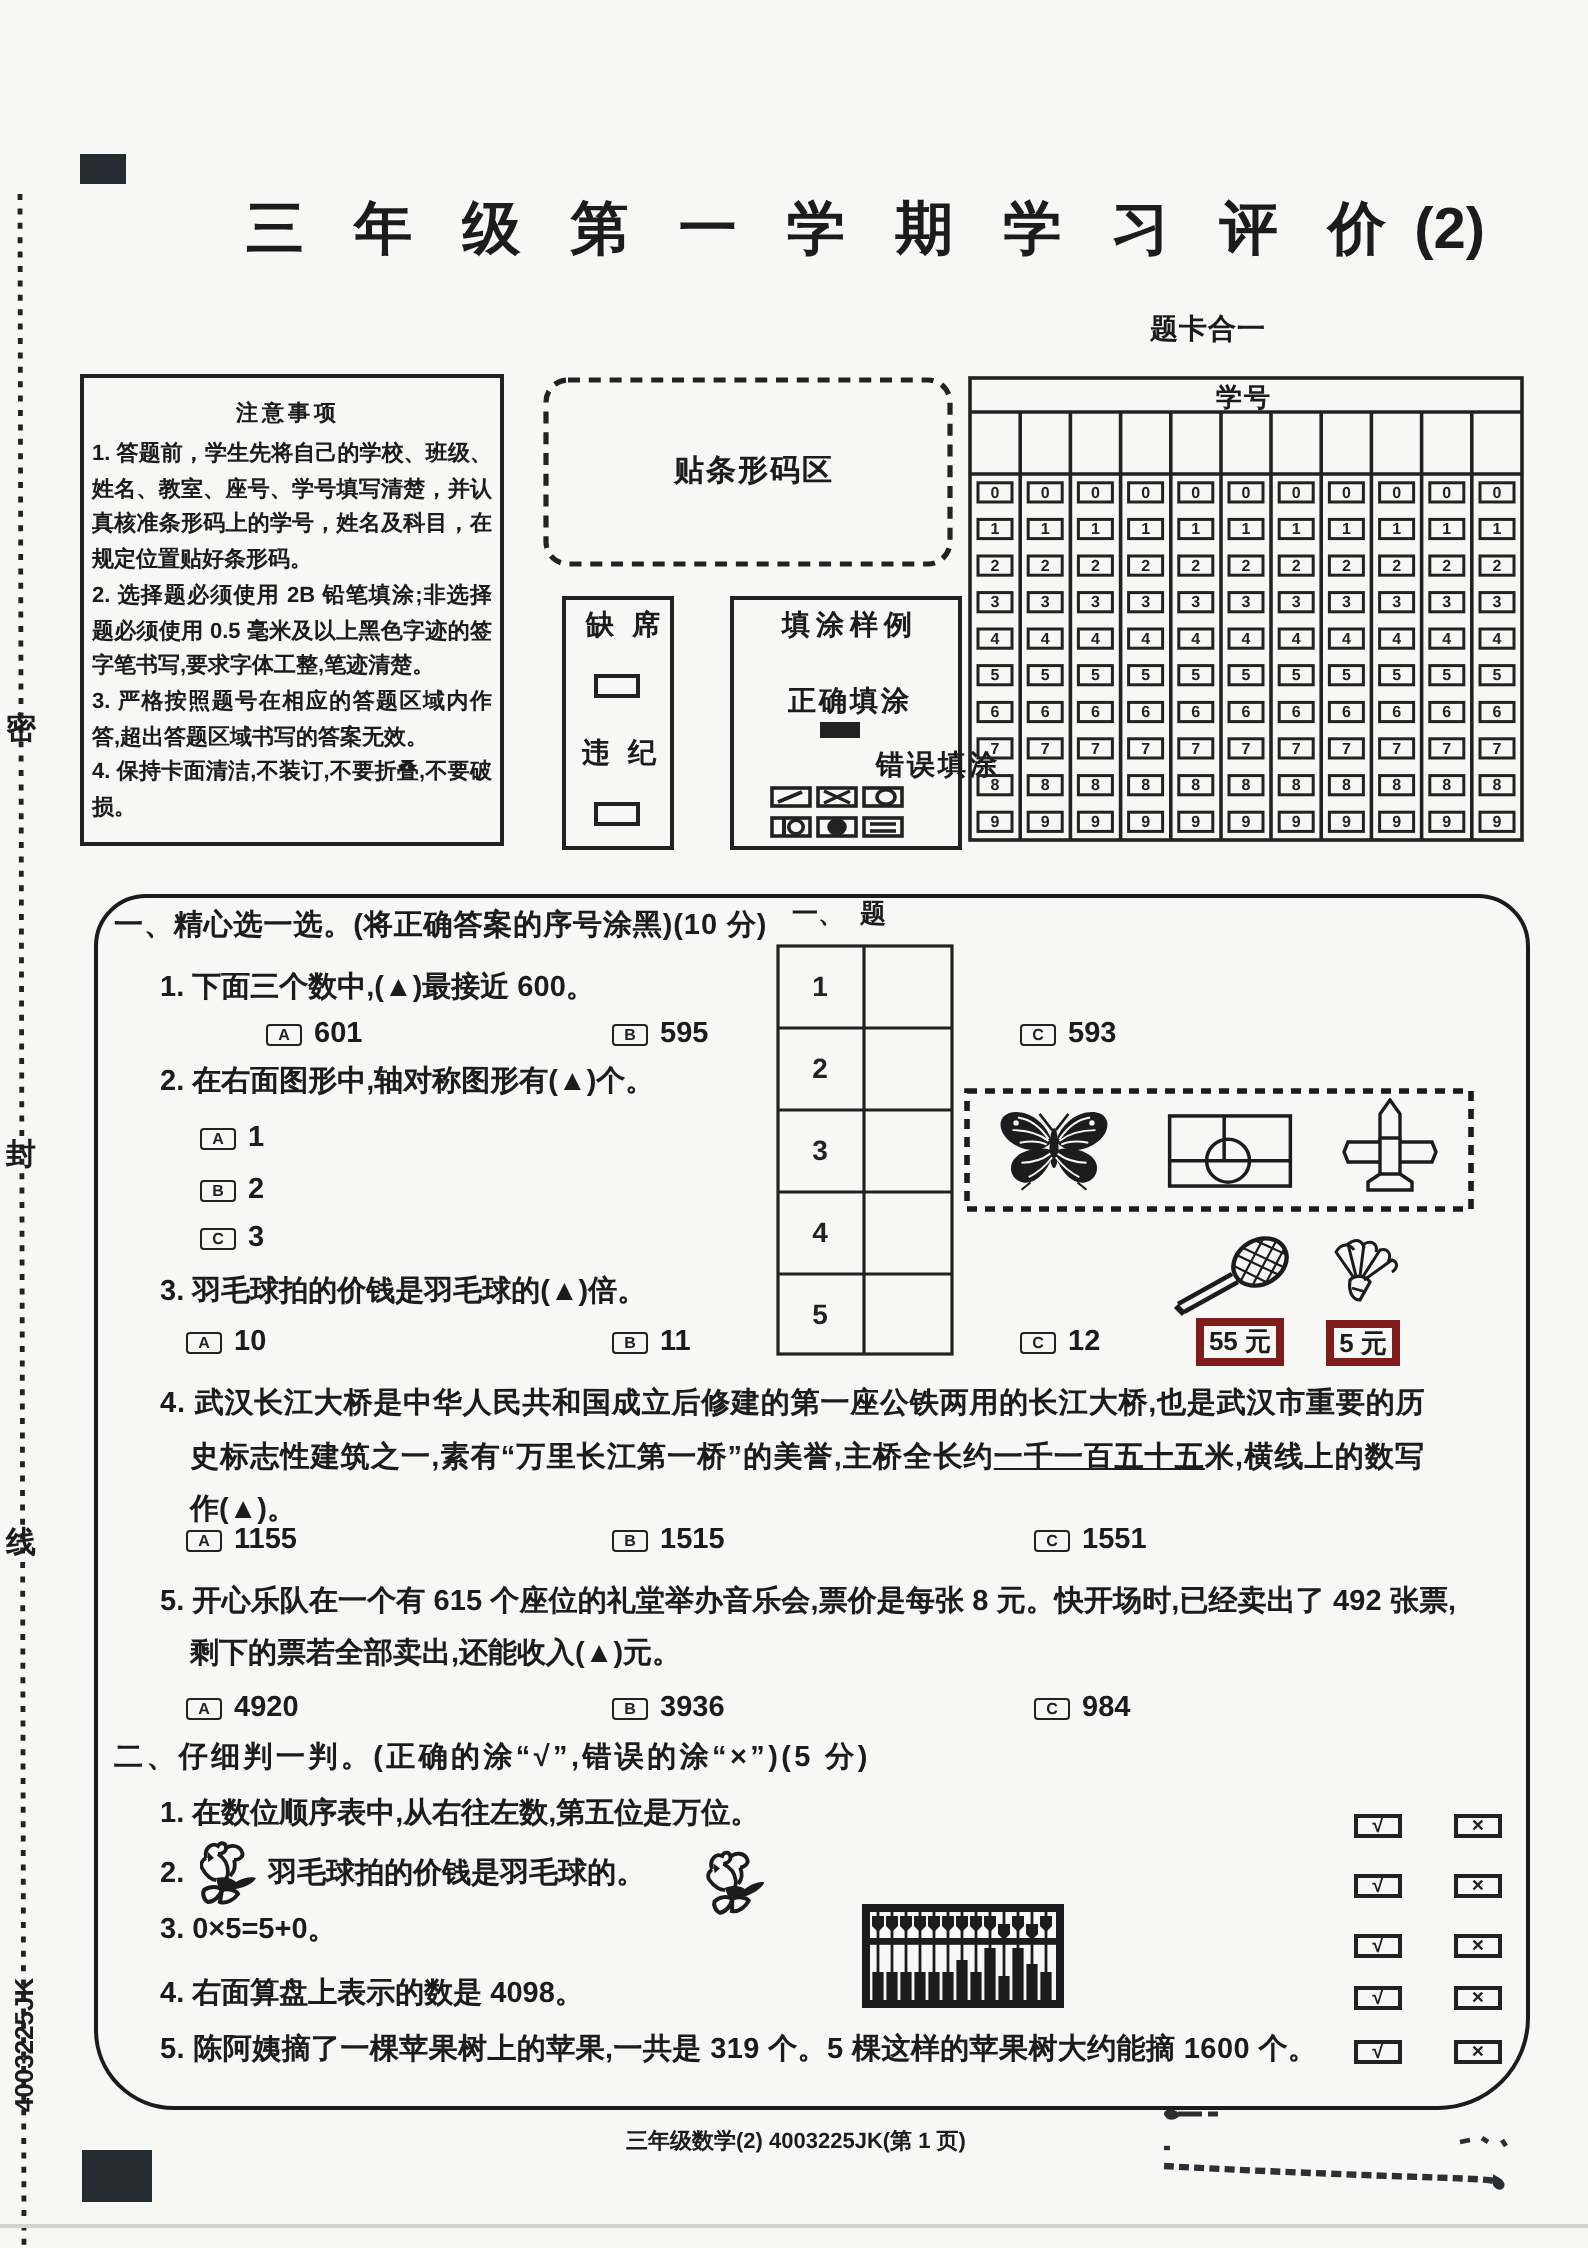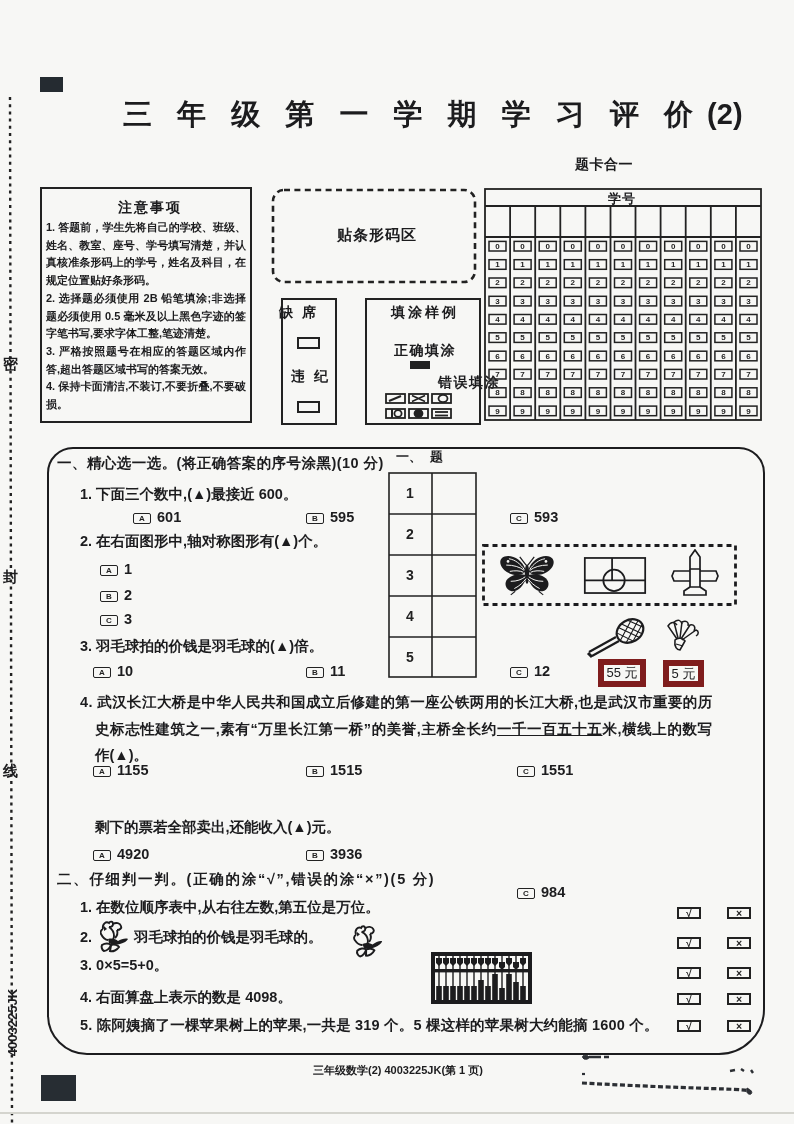--- a/index.html
+++ b/index.html
@@ -6,21 +6,21 @@
   #page{position:relative;width:794px;height:1124px;background:#f7f7f5;overflow:hidden;
         font-family:"Liberation Sans",sans-serif;}
   .t{position:absolute;white-space:nowrap;font-weight:bold;color:#1c1c1e;}
   .q{font-size:14.5px;line-height:20px;}
   .nt{font-size:11px;line-height:17.7px;}
   .mk{display:inline-block;width:16px;height:9px;border:1.6px solid #222;border-radius:2px;
       font:bold 8px/9px "Liberation Sans",sans-serif;text-align:center;margin-right:6px;
       vertical-align:1px;color:#222;}
   .ck{position:absolute;width:20px;height:8px;border:2px solid #222;text-align:center;
       font:bold 10.5px/9px "Liberation Sans",sans-serif;color:#222;}
-  .pb{position:absolute;border:6px solid #7f1d1d;text-align:center;font-weight:normal;color:#1c1c1e;}
+  .pb{position:absolute;border:4px solid #7f1d1d;text-align:center;font-weight:bold;color:#1c1c1e;}
 </style>
 </head>
 <body>
 <div id="page">
 
 <div style="position:absolute;left:40px;top:77px;width:23px;height:15px;background:#252b31;"></div>
 
 <svg style="position:absolute;left:0;top:0;" width="30" height="1124">
   <line x1="10" y1="97" x2="12" y2="1124" stroke="#222" stroke-width="2.4" stroke-dasharray="3,4.2"></line>
 </svg>
@@ -33,33 +33,33 @@
 
 <div class="t" style="left:-23px;top:1015px;font-size:13px;transform:rotate(-90deg);transform-origin:center;width:70px;text-align:center;">4003225JK</div>
 
 <div class="t" style="left:123px;top:95px;font-size:29px;letter-spacing:25.1px;">三年级第一学期学习评价<span style="letter-spacing:0;margin-left:-11px;">(2)</span></div>
 
 
 <div class="t" style="left:575px;top:156px;font-size:14px;letter-spacing:0.5px;">题卡合一</div>
 
 <div style="position:absolute;left:40px;top:187px;width:208px;height:232px;border:2.2px solid #222;"></div>
 
-<div class="t" style="left:118px;top:199px;font-size:14px;letter-spacing:2px;">注意事项</div>
+<div class="t" style="left:118px;top:199px;font-size:11px;letter-spacing:2px;">注意事项</div>
 
 <div class="t nt" style="left:46px;top:219px;width:200px;white-space:normal;text-align:justify;">1. 答题前，学生先将自己的学校、班级、姓名、教室、座号、学号填写清楚，并认真核准条形码上的学号，姓名及科目，在规定位置贴好条形码。<br>2. 选择题必须使用 2B 铅笔填涂;非选择题必须使用 0.5 毫米及以上黑色字迹的签字笔书写,要求字体工整,笔迹清楚。<br>3. 严格按照题号在相应的答题区域内作答,超出答题区域书写的答案无效。<br>4. 保持卡面清洁,不装订,不要折叠,不要破损。</div>
 
 <svg style="position:absolute;left:271px;top:188px;" width="206" height="96">
       <rect x="2" y="2" width="202" height="92" rx="11" fill="none" stroke="#222" stroke-width="2.6" stroke-dasharray="6,4.4"></rect>
     </svg>
 
 <div class="t" style="left:337px;top:226px;font-size:15px;letter-spacing:1px;">贴条形码区</div>
 
 <div style="position:absolute;left:281px;top:298px;width:52px;height:123px;border:2.2px solid #222;"></div>
 
-<div class="t" style="left:279px;top:304px;font-size:14px;letter-spacing:9px;">缺席</div>
+<div class="t" style="left:293px;top:304px;font-size:14px;letter-spacing:9px;">缺席</div>
 
 <div style="position:absolute;left:297px;top:337px;width:19px;height:8px;border:2px solid #222;"></div>
 
 <div class="t" style="left:291px;top:368px;font-size:14px;letter-spacing:9px;">违纪</div>
 
 <div style="position:absolute;left:297px;top:401px;width:19px;height:8px;border:2px solid #222;"></div>
 
 <div style="position:absolute;left:365px;top:298px;width:112px;height:123px;border:2.2px solid #222;"></div>
 
 <div class="t" style="left:391px;top:304px;font-size:14px;letter-spacing:3px;">填涂样例</div>
@@ -463,28 +463,29 @@
 <div class="t q" style="left:95px;top:719px;letter-spacing:0.58px;">史标志性建筑之一,素有“万里长江第一桥”的美誉,主桥全长约<span style="text-decoration:underline;">一千一百五十五</span>米,横线上的数写</div>
 
 <div class="t q" style="left:95px;top:745px;">作(▲)。</div>
 
 <div class="t q" style="left:93px;top:760px;"><span class="mk">A</span>1155</div>
 
 <div class="t q" style="left:306px;top:760px;"><span class="mk">B</span>1515</div>
 
 <div class="t q" style="left:517px;top:760px;"><span class="mk">C</span>1551</div>
 
+<div class="t q" style="left:80px;top:791px;letter-spacing:0.05px;">5. 开心乐队在一个有 615 个座位的礼堂举办音乐会,票价是每张 8 元。快开场时,已经卖出了 492 张票,</div>
 
 <div class="t q" style="left:95px;top:817px;">剩下的票若全部卖出,还能收入(▲)元。</div>
 
 <div class="t q" style="left:93px;top:844px;"><span class="mk">A</span>4920</div>
 
 <div class="t q" style="left:306px;top:844px;"><span class="mk">B</span>3936</div>
 
-<div class="t q" style="left:517px;top:844px;margin-top:38px;"><span class="mk">C</span>984</div>
+<div class="t q" style="left:517px;top:844px;"><span class="mk">C</span>984</div>
 
 <div class="t q" style="left:57px;top:869px;letter-spacing:1.7px;">二、仔细判一判。(正确的涂“√”,错误的涂“×”)(5 分)</div>
 
 <div class="t q" style="left:80px;top:897px;">1. 在数位顺序表中,从右往左数,第五位是万位。</div>
 
 <div class="t q" style="left:80px;top:927px;">2.<span style="margin-left:42px;">羽毛球拍的价钱是羽毛球的。</span></div>
 
 <svg style="position:absolute;left:100px;top:920px;" width="30" height="35" viewBox="0 0 30 35">
   <g fill="none" stroke="#1c1c1e" stroke-width="1.9">
     <path d="M3 9 C2 4 6 1 9 3 C10 1 13 1 13 4 C13 6 11 7 9 7"></path>

